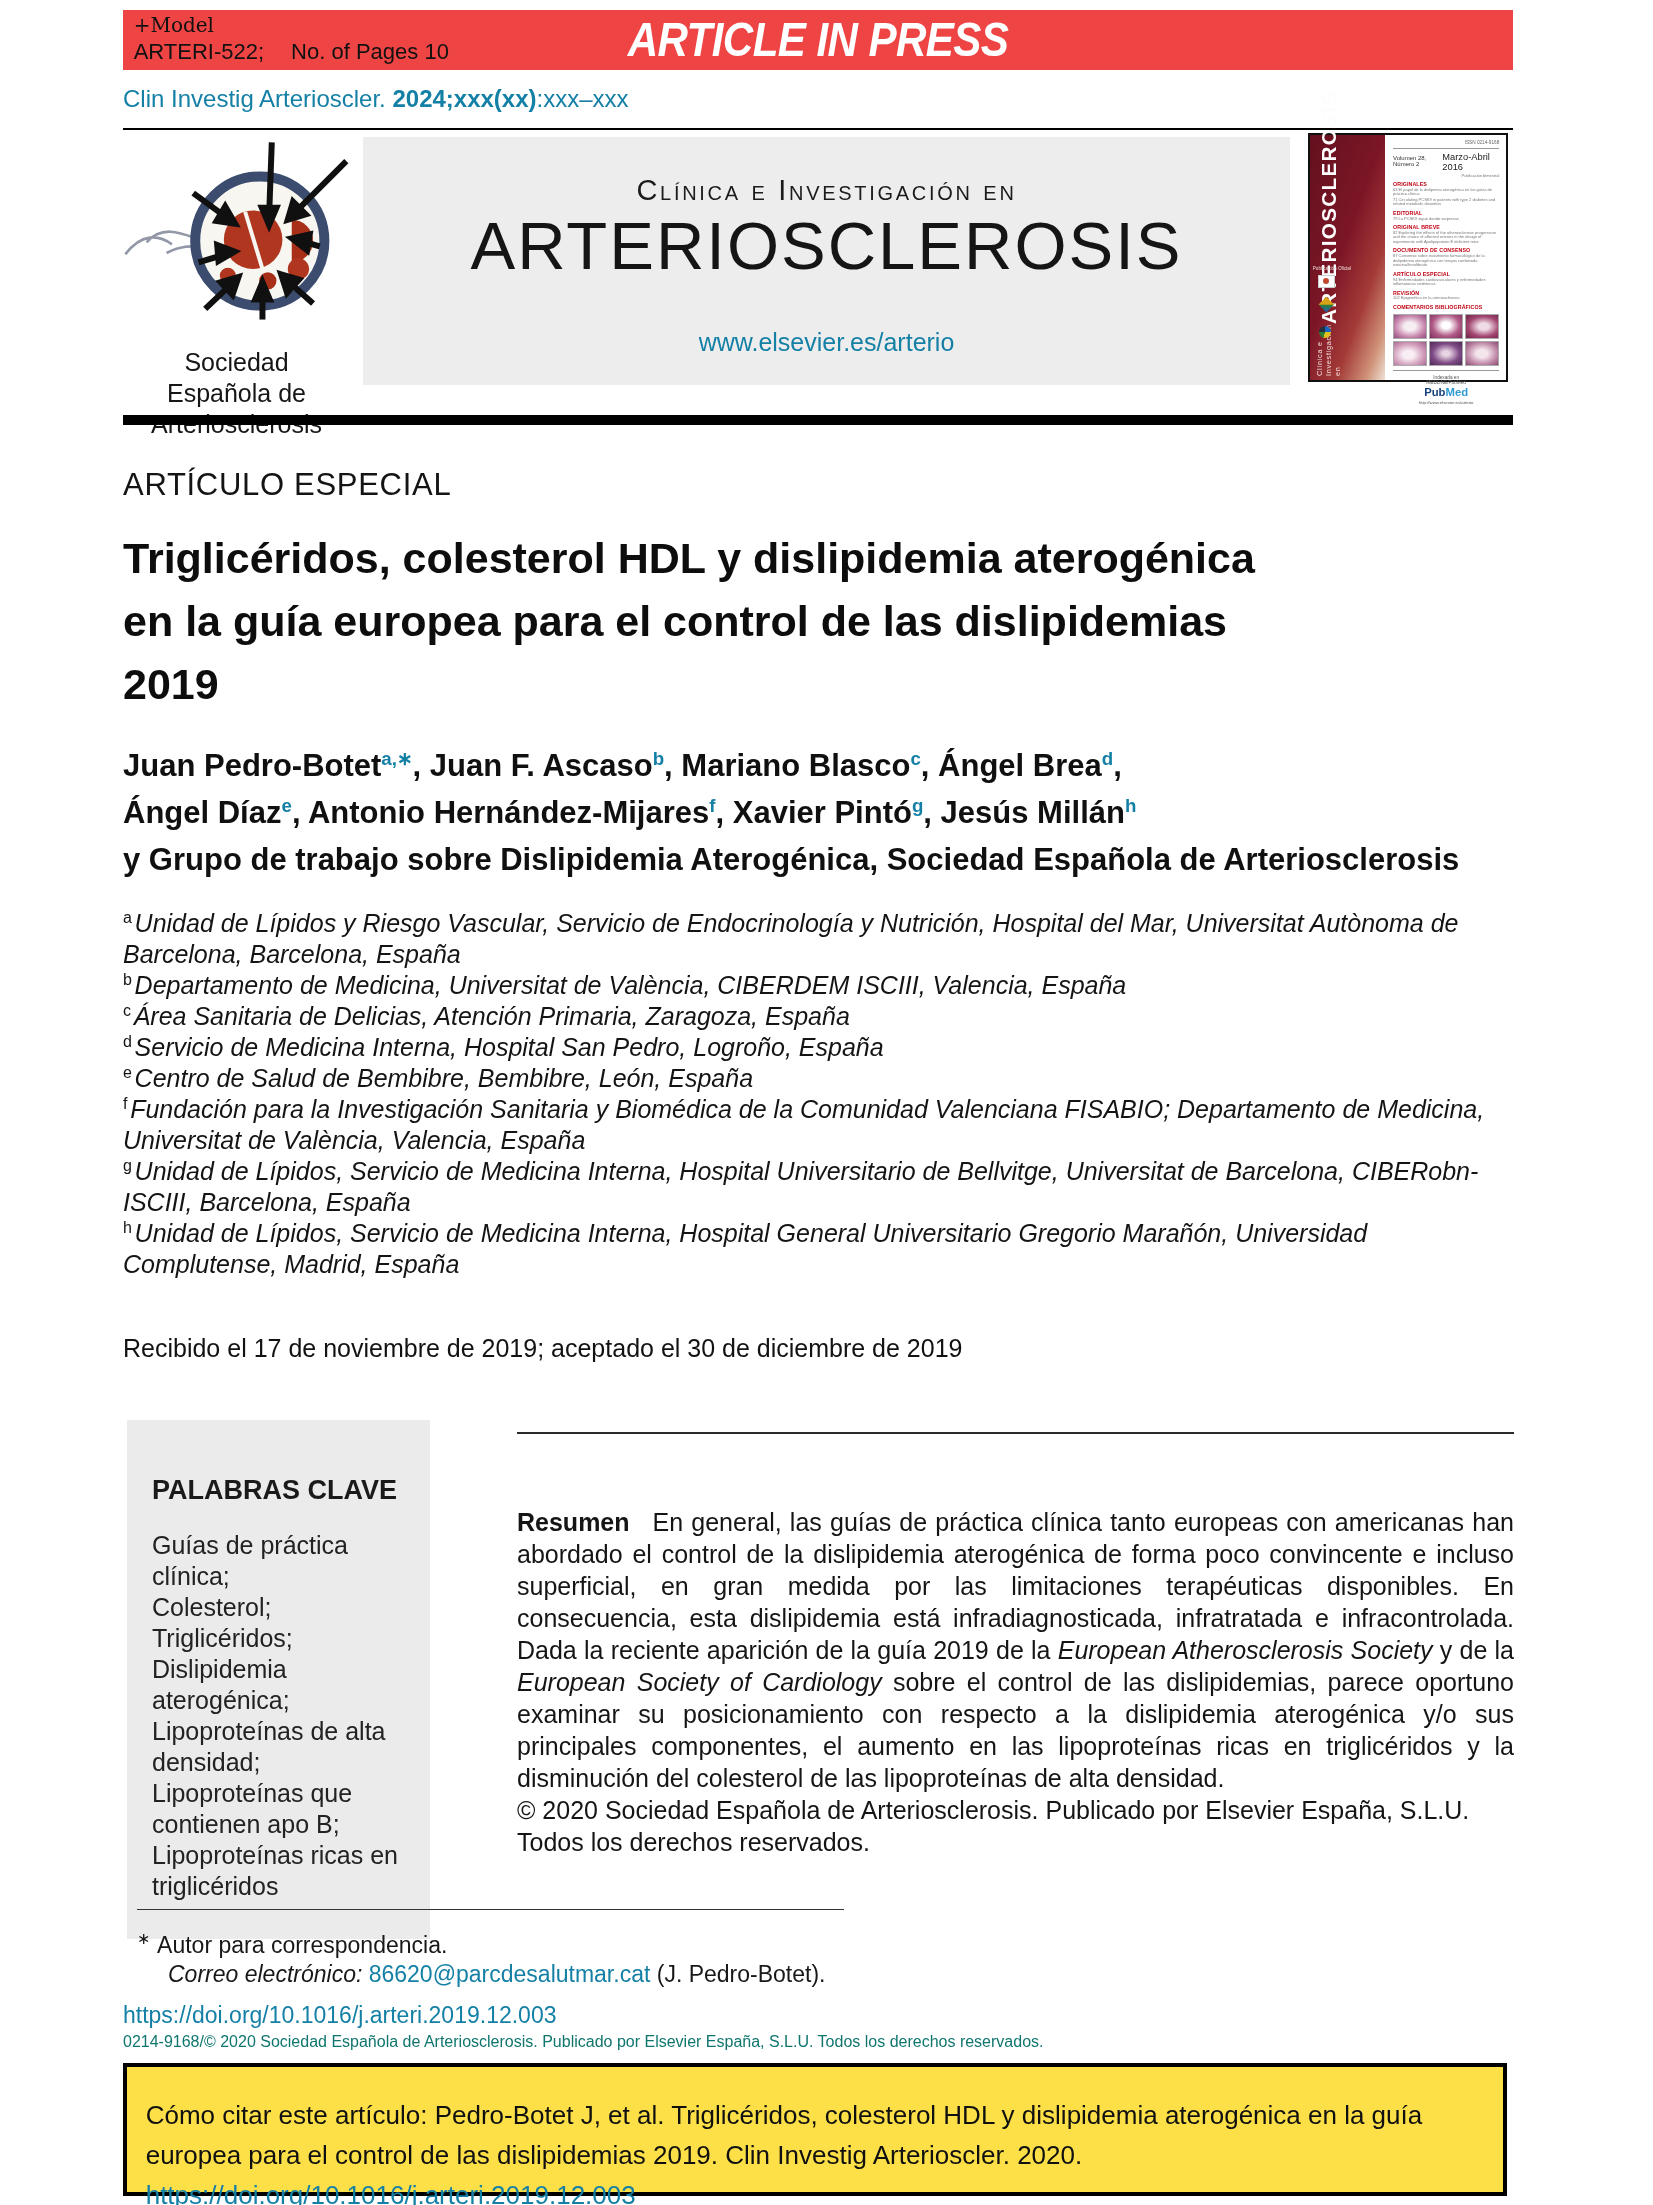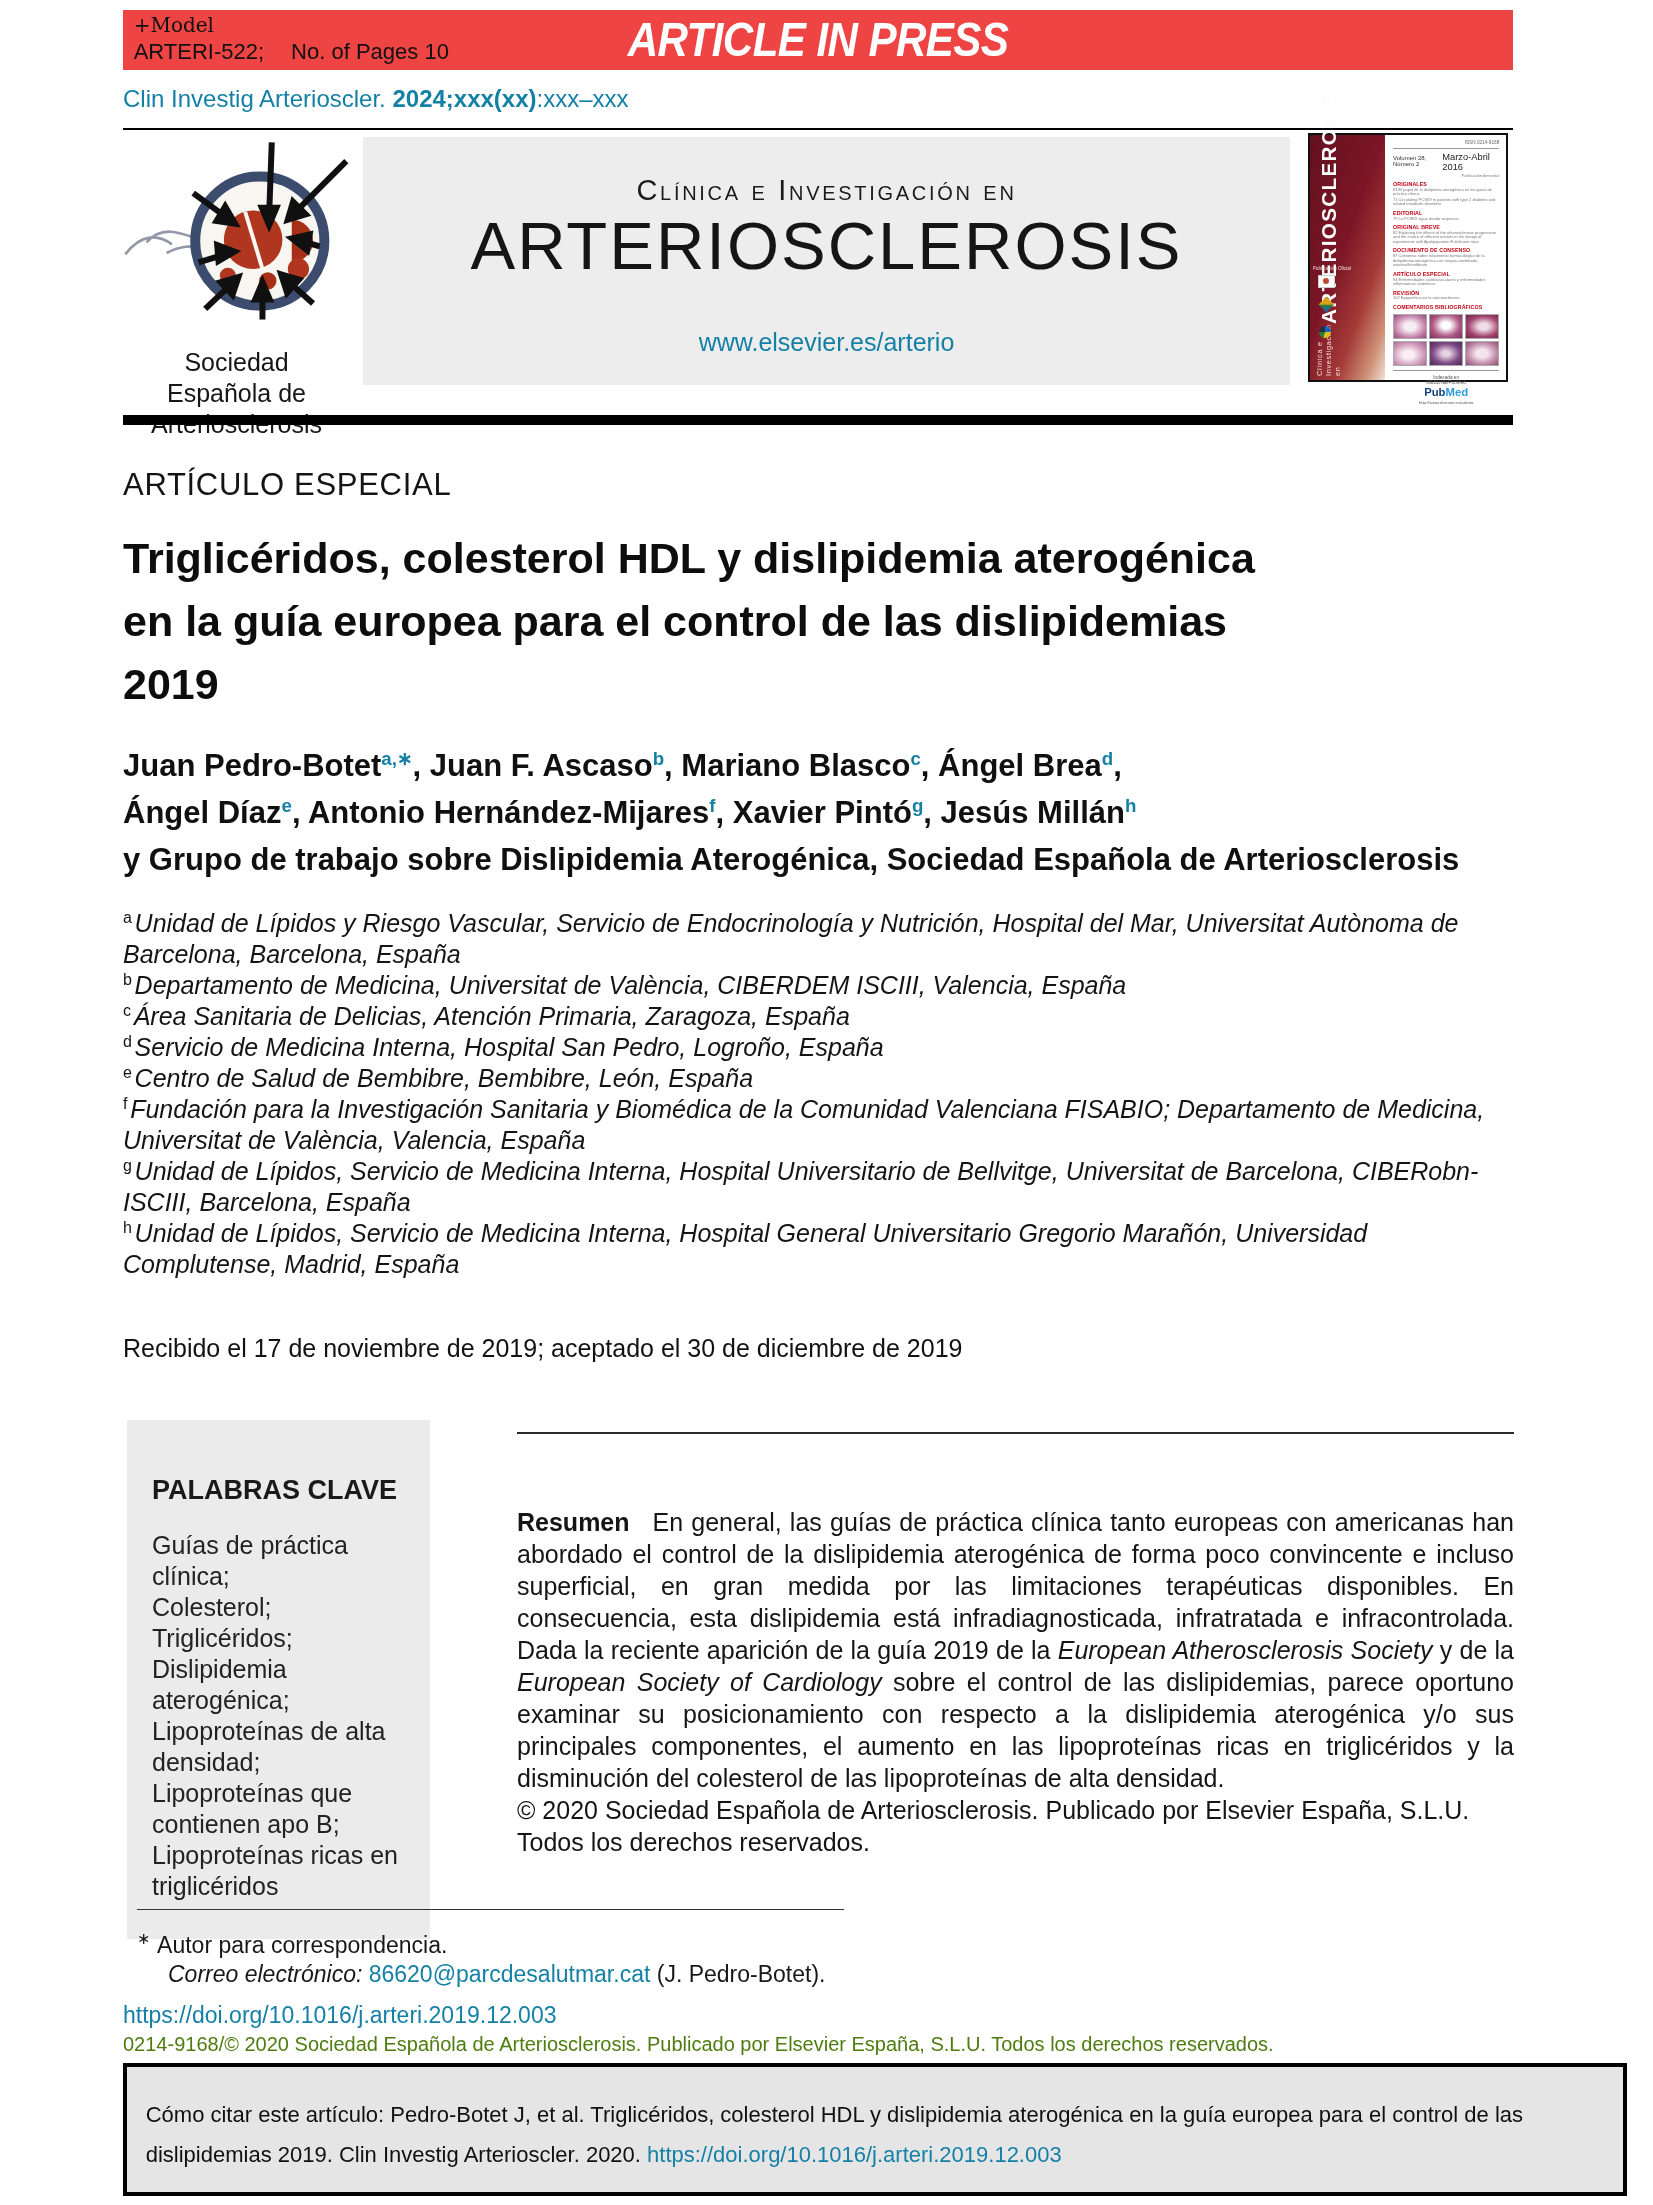--- a/index.html
+++ b/index.html
@@ -82,24 +82,24 @@
   .abs-copy{font-size:25px;line-height:32px;color:#151515;}
 
   
   .fn-rule{left:137px;top:1909px;width:707px;height:1.3px;background:#333;}
   .fn1{left:137px;top:1929px;font-size:23px;color:#181818;}
   .fn1 .star{font-size:16px;vertical-align:super;margin-right:6.7px;}
   .fn2{left:168px;top:1961px;font-size:23px;color:#181818;}
   .fn2 .lbl{font-style:italic;}
   .fn2 a,.teal{color:#1580a6;text-decoration:none;}
   .doi-line{left:123px;top:2002px;font-size:23px;color:#1580a6;}
-  .issn-line{left:123px;top:2033px;font-size:20px;color:#4d7c0f;}
-
-  
-  .cite-box{left:123px;top:2063px;width:1504px;height:133px;background:#e5e5e5;border:4px solid #000;box-sizing:border-box;padding:28px 23px 0 18.7px;font-size:22px;line-height:40px;color:#101010;}
+  .issn-line{left:123px;top:2033px;font-size:16px;color:#0f766e;}
+
+  
+  .cite-box{left:123px;top:2063px;width:1384px;height:133px;background:#fde047;border:4px solid #000;box-sizing:border-box;padding:28px 23px 0 18.7px;font-size:26px;line-height:40px;color:#101010;}
   .cite-box a{color:#1580a6;text-decoration:none;}
 </style>
 </head>
 <body>
 
 <div class="abs press-banner">
   <div class="abs model-line">+Model</div>
   <div class="abs msid-line">
     <span>ARTERI-522;</span><span class="gap"></span><span>No. of Pages 10</span>
   </div>

